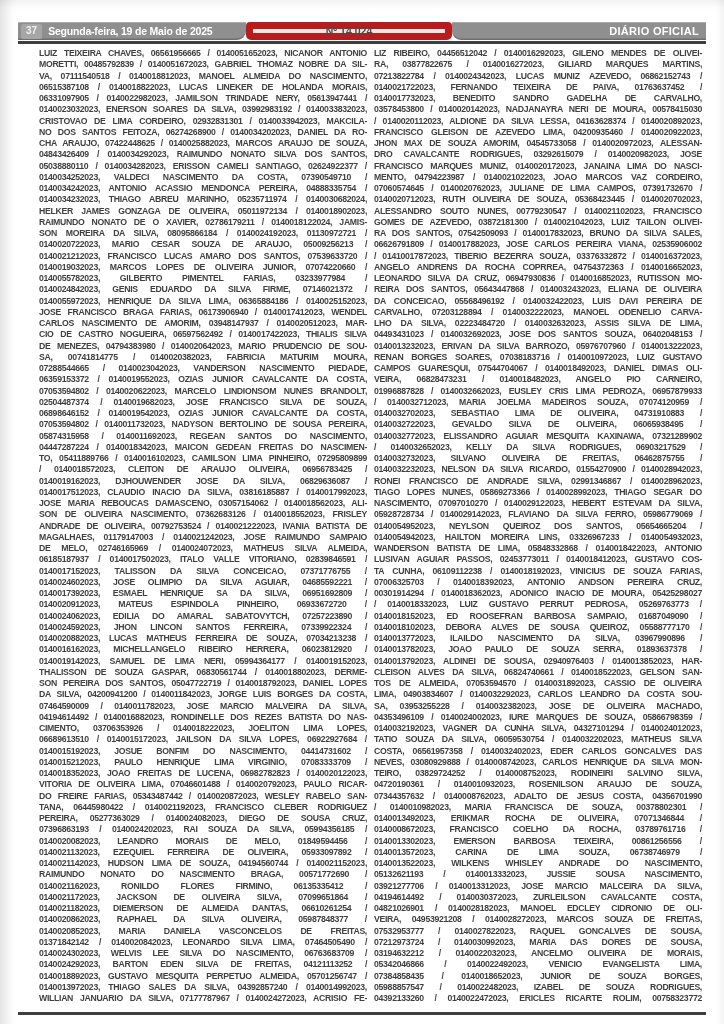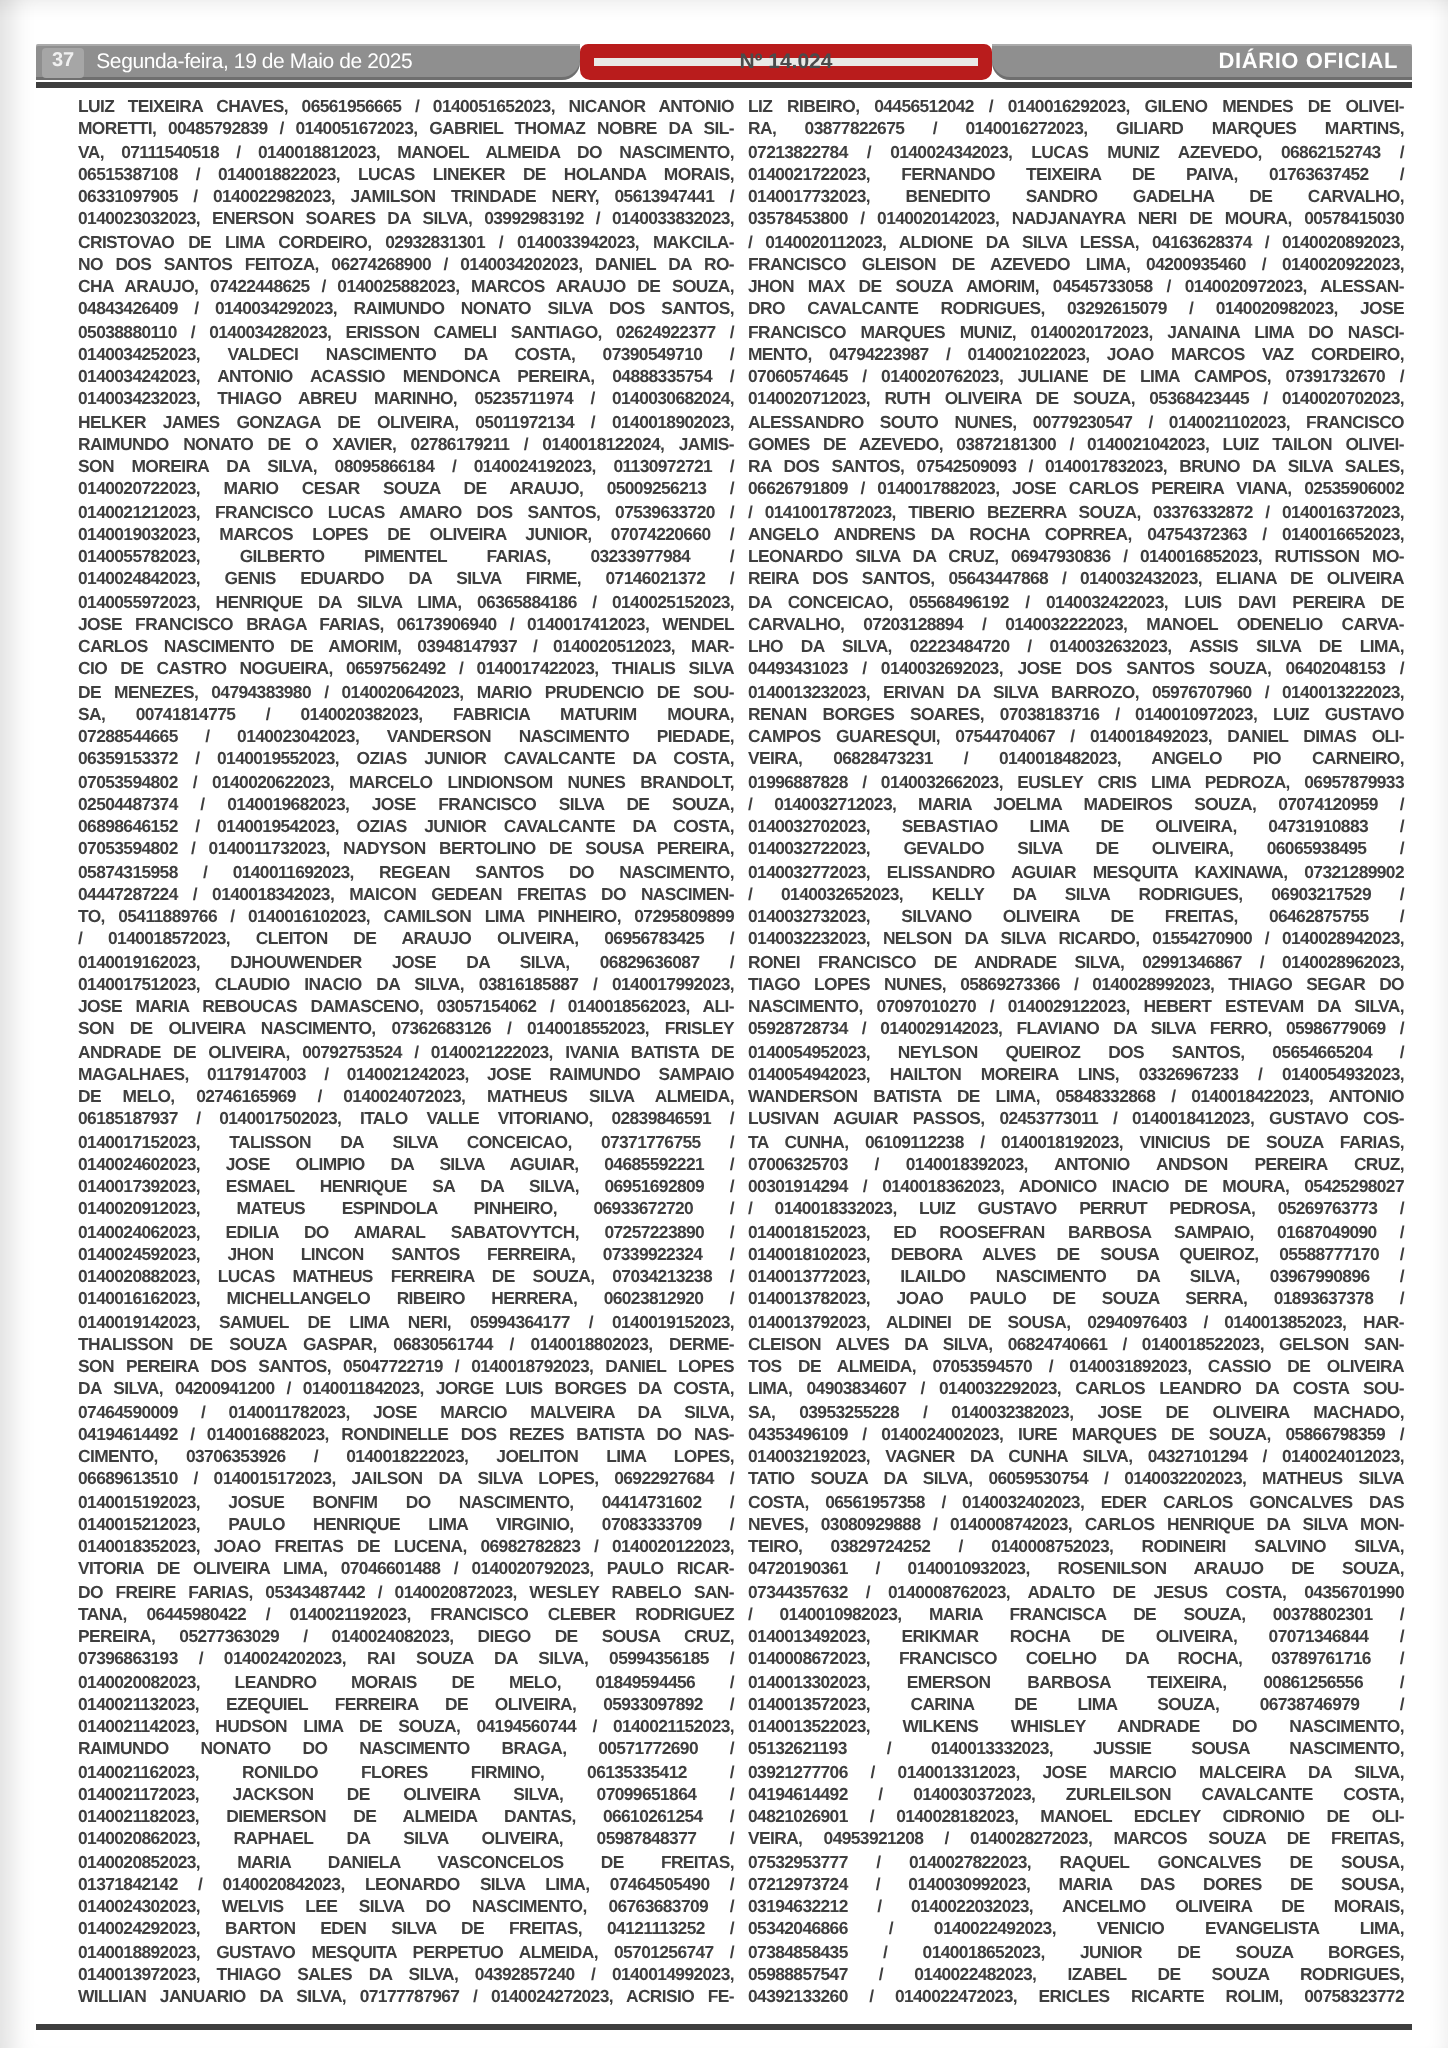--- a/index.html
+++ b/index.html
@@ -5,27 +5,27 @@
   html,body{margin:0;padding:0;background:#ffffff;}
   .page{
     position:relative;width:724px;height:1024px;background:#ffffff;overflow:hidden;
     font-family:"Liberation Sans",sans-serif;
     box-shadow:inset 16px 0 12px -10px rgba(0,0,0,.12),
                inset -9px 0 9px -7px rgba(0,0,0,.07),
                inset 0 12px 9px -9px rgba(0,0,0,.07);
   }
   .header{position:absolute;top:22px;left:18px;right:18px;height:18px;display:flex;}
   .bar-left{
-    width:272px;background:#8f8f8f;display:flex;align-items:center;gap:6px;
+    width:228px;background:#8f8f8f;display:flex;align-items:center;gap:6px;
     padding-left:3px;border-radius:1px 0 9px 0;box-sizing:border-box;
     box-shadow:inset 0 1px 0 rgba(255,255,255,.25),inset 0 -1.5px 0 rgba(0,0,0,.22);
   }
   .page-num{background:#a6a6a6;color:#f0f0f0;font-weight:bold;font-size:10px;
     padding:1px 5px 2px;border-radius:2px;line-height:12px;}
-  .date{color:#ffffff;font-weight:normal;font-size:10.5px;letter-spacing:-0.2px;white-space:nowrap;}
+  .date{color:#ffffff;font-weight:bold;font-size:10.5px;letter-spacing:-0.2px;white-space:nowrap;}
   .tab{
     flex:0 0 206px;background:#e9e9e6;border:7px solid #b91c1c;box-sizing:border-box;
     display:flex;align-items:center;justify-content:center;border-radius:4px 4px 5px 5px;
     color:#4b4b4b;font-weight:bold;font-size:10.5px;
   }
   .bar-right{
     flex:1;background:#8f8f8f;display:flex;align-items:center;justify-content:flex-end;
     padding-right:7px;border-radius:0 1px 0 9px;box-sizing:border-box;
     box-shadow:inset 0 1px 0 rgba(255,255,255,.25),inset 0 -1.5px 0 rgba(0,0,0,.22);
     color:#ffffff;font-weight:bold;font-size:11px;letter-spacing:0.3px;white-space:nowrap;

